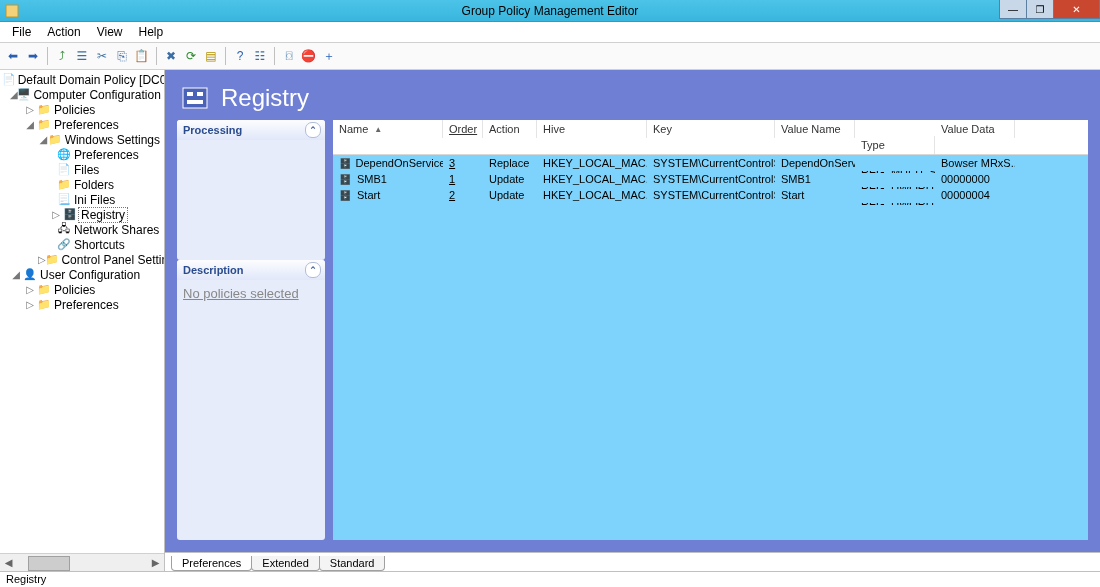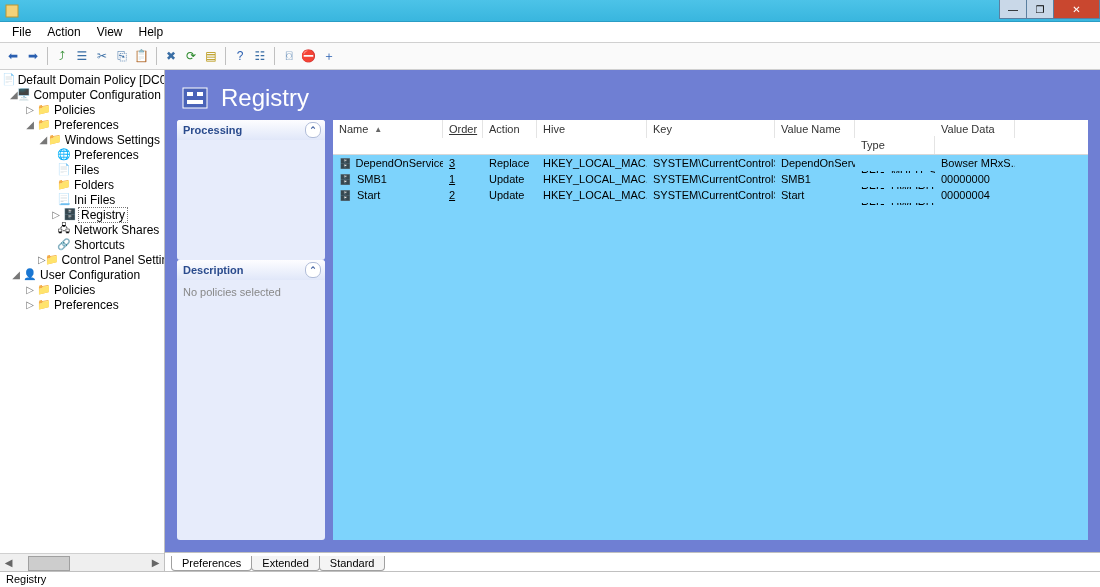--- a/index.html
+++ b/index.html
@@ -183,21 +183,21 @@
   .panel .phead .collapse {
     position:absolute; right:4px; top:2px;
     width:14px; height:14px;
     border:1px solid #b0bcd8;
     border-radius:7px;
     display:flex; align-items:center; justify-content:center;
     font-size:9px; color:#4060a0; background:#fff;
   }
   .panel .pbody {
     flex:1; padding:6px;
-    font-size:11px; color:#888;
+    font-size:13px; color:#888;text-decoration:underline;
   }
   .panel.processing { height:140px; }
   .panel.description { flex:1; }
 
   .grid-wrap {
     flex:1;
     background:#7dd3fc;
     display:flex; flex-direction:column;
   }
   .grid-head {
@@ -267,20 +267,21 @@
 </style>
 </head>
 <body>
 
 <div class="titlebar">
   <span class="app-icon">
     <svg width="16" height="16">
         <rect x="2" y="2" width="12" height="12" fill="#f3d27a" stroke="#ba9632"></rect>
       </svg>
   </span>
+  <div class="title">Group Policy Management Editor</div>
   <div class="win-controls">
     <div class="win-btn">—</div>
     <div class="win-btn">❐</div>
     <div class="win-btn close">✕</div>
   </div>
 </div>
 
 <div class="menubar">
   <div class="menu-item">File</div>
   <div class="menu-item">Action</div>

